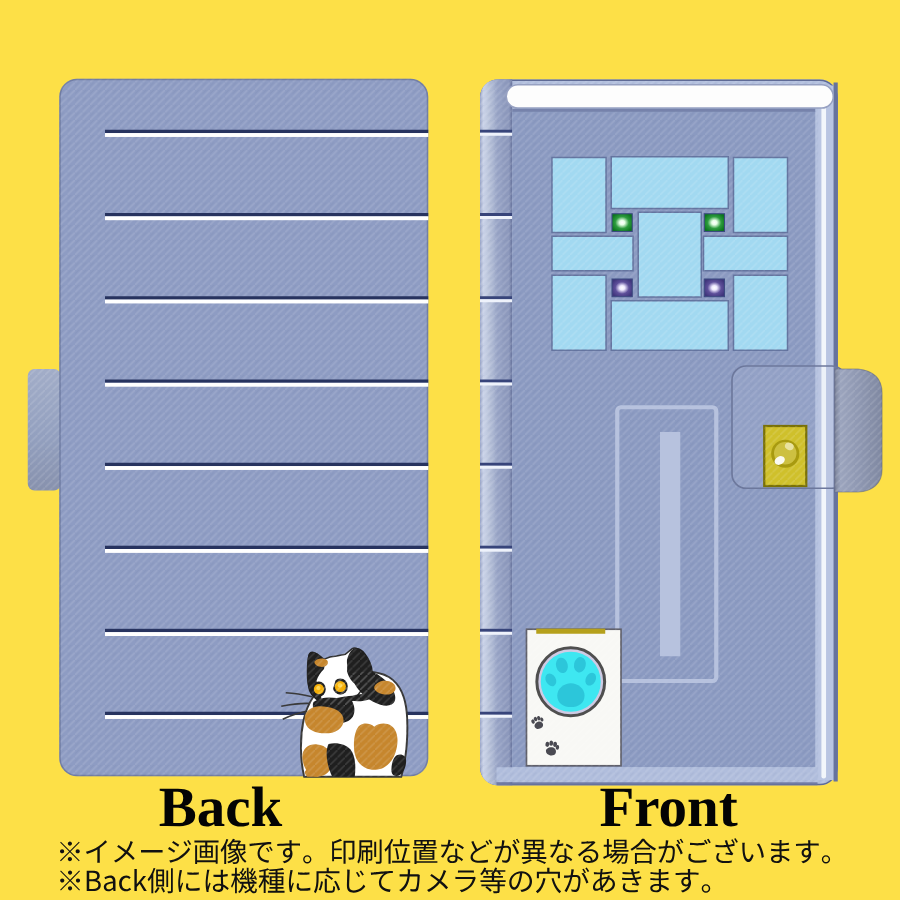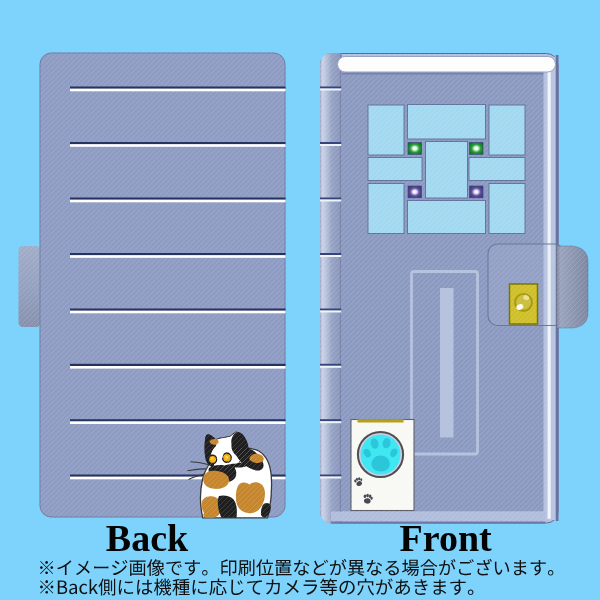--- a/index.html
+++ b/index.html
@@ -1,14 +1,14 @@
 <!DOCTYPE html>
 <html><head><meta charset="utf-8"><style>
 html,body{margin:0;padding:0;background:#fff;}
-#stage{position:relative;width:600px;height:600px;background:#7dd3fc;overflow:hidden;}
+#stage{position:relative;width:600px;height:600px;background:#fde047;overflow:hidden;}
 </style></head><body>
 <div id="stage">
 <svg width="600" height="600" viewBox="0 0 600 600">
 <defs>
 <pattern id="tex" width="5" height="5" patternUnits="userSpaceOnUse" patternTransform="rotate(0)">
   <path d="M-1,6 L6,-1" stroke="rgba(255,255,255,0.11)" stroke-width="1.1" fill="none"></path>
   <path d="M-1,3.5 L3.5,-1" stroke="rgba(70,80,120,0.07)" stroke-width="0.7" fill="none"></path>
 </pattern>
 <pattern id="texc" width="5" height="5" patternUnits="userSpaceOnUse">
   <path d="M-1,6 L6,-1" stroke="rgba(255,255,255,0.13)" stroke-width="1.0" fill="none"></path>

